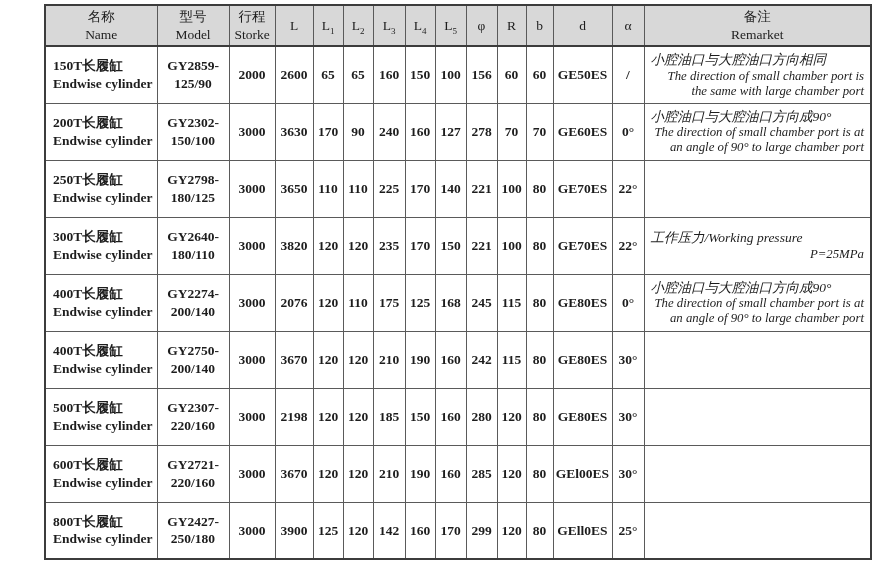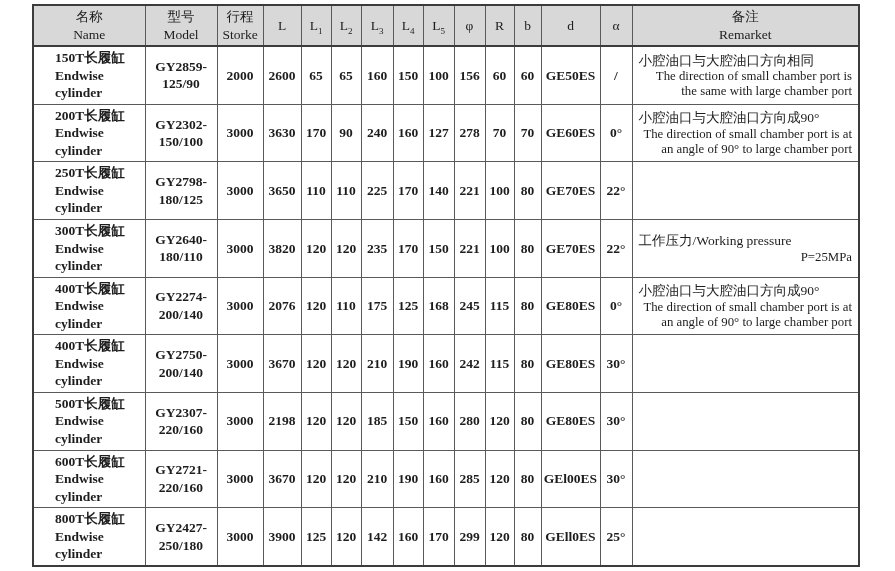--- a/index.html
+++ b/index.html
@@ -5,21 +5,21 @@
   * { box-sizing: border-box; }
   html, body { margin: 0; padding: 0; }
   body {
     width: 895px; height: 571px;
     background: #ffffff;
     font-family: "Liberation Serif", serif;
     color: #1d1d1d;
     position: relative;
     overflow: hidden;
   }
-  .sheet { position: absolute; left: 32px; top: 4px; }
+  .sheet { position: absolute; left: 44px; top: 4px; }
   table {
     border-collapse: collapse;
     table-layout: fixed;
     width: 826px;
     border: 2px solid #3c3c3c;
   }
   th, td { border: 1px solid #5a5a5a; overflow: hidden; }
   thead th {
     background: #d8d8d8;
     font-weight: normal;
@@ -31,23 +31,23 @@
     border-bottom: 2px solid #3c3c3c;
     padding: 2px 1px;
   }
   tbody td {
     height: 57px;
     vertical-align: middle;
     font-size: 13.5px;
     font-weight: bold;
     padding: 2px;
   }
-  td.name { text-align: left; padding-left: 21px; line-height: 1.3; }
+  td.name { text-align: left; padding-left: 7px; line-height: 1.3; }
   td.c { text-align: center; line-height: 1.3; }
-  td.remark { font-weight: normal; text-align: left; padding: 2px 6px; }
+  td.remark { font-weight: normal; text-align: left; padding: 2px 6px; font-style: italic; }
   .rzh { font-size: 13.5px; line-height: 1.3; }
   .ren { font-size: 12.8px; line-height: 1.18; text-align: right; }
   sub { font-size: 9px; line-height: 0; }
 </style>
 </head>
 <body>
 
 <div class="sheet">
 <table>
   <colgroup>

